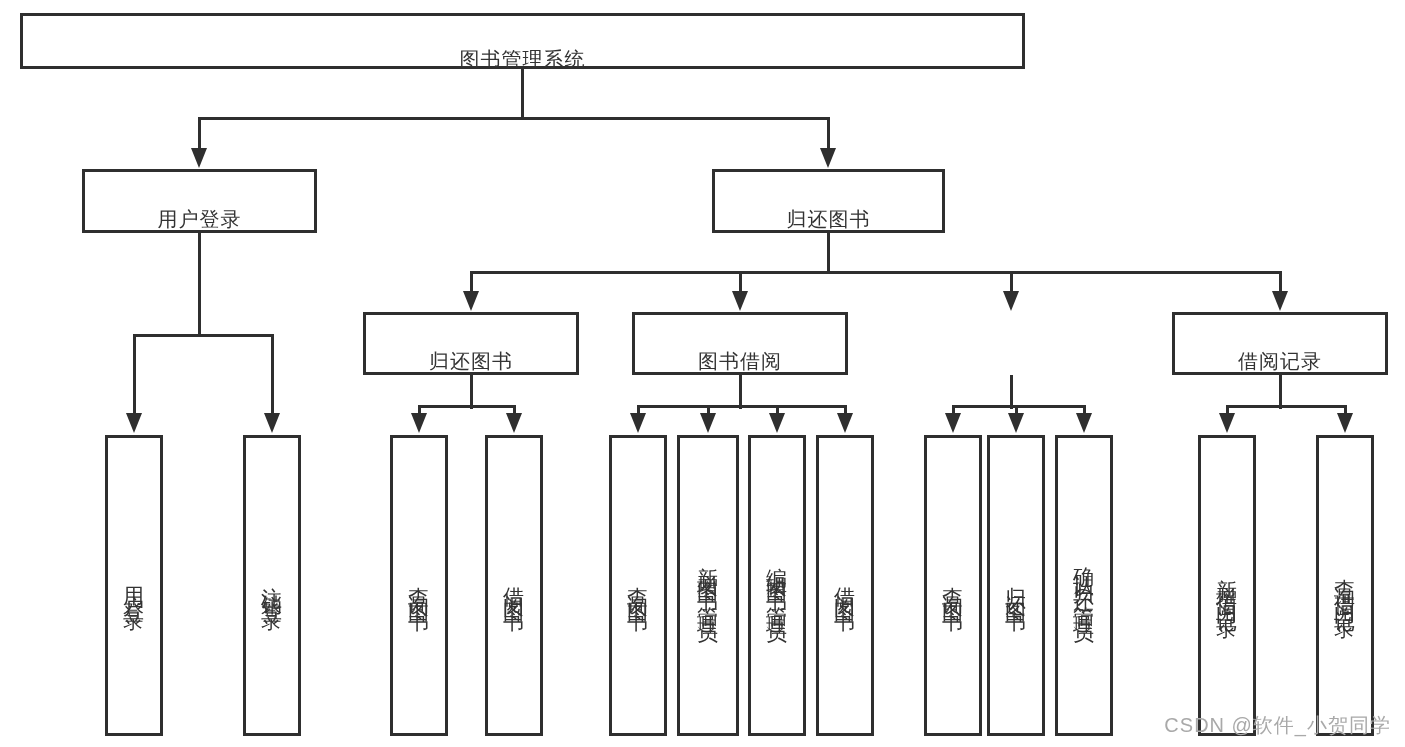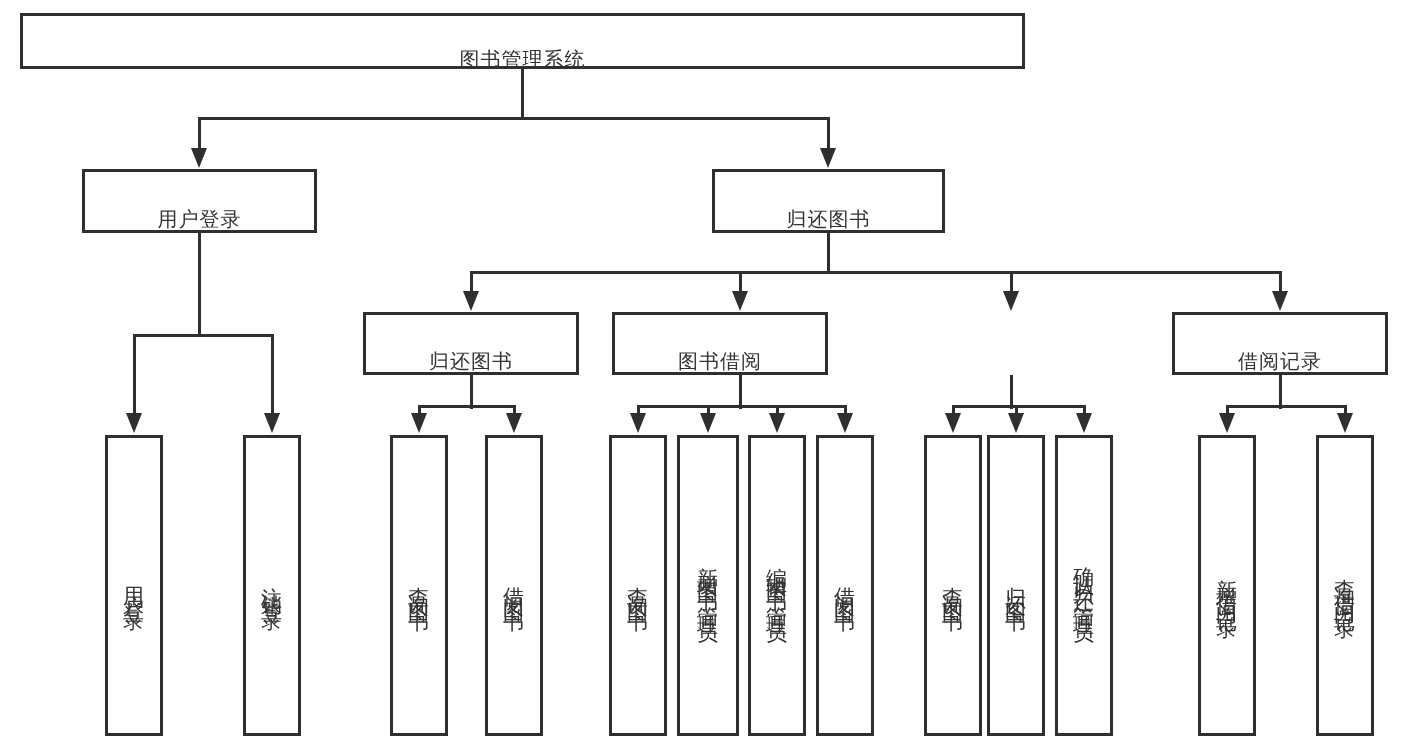--- a/index.html
+++ b/index.html
@@ -116,21 +116,21 @@
   <div class="hbox" style="left:82px;top:169px;width:235px;height:64px;">
     <span>用户登录</span>
   </div>
   <div class="hbox" style="left:712px;top:169px;width:233px;height:64px;">
     <span>归还图书</span>
   </div>
 
   <div class="hbox" style="left:363px;top:312px;width:216px;height:63px;">
     <span>归还图书</span>
   </div>
-  <div class="hbox" style="left:612px;top:312px;width:216px;height:63px;text-align:center;">
+  <div class="hbox" style="left:632px;top:312px;width:216px;height:63px;text-align:center;">
     <span>图书借阅</span>
   </div>
   <div class="hbox" style="left:1172px;top:312px;width:216px;height:63px;">
     <span>借阅记录</span>
   </div>
 
   <div class="vbox" style="left:105px;width:58px;">
     <span>用户登录</span>
   </div>
   <div class="vbox" style="left:243px;width:58px;">
@@ -167,13 +167,14 @@
     <span>确认归还（管理员）</span>
   </div>
 
   <div class="vbox" style="left:1198px;width:58px;">
     <span>新增借阅记录</span>
   </div>
   <div class="vbox" style="left:1316px;width:58px;">
     <span>查询借阅记录</span>
   </div>
 
+  <div class="watermark">CSDN @软件_小贺同学</div>
 </div>
 
 </body></html>

